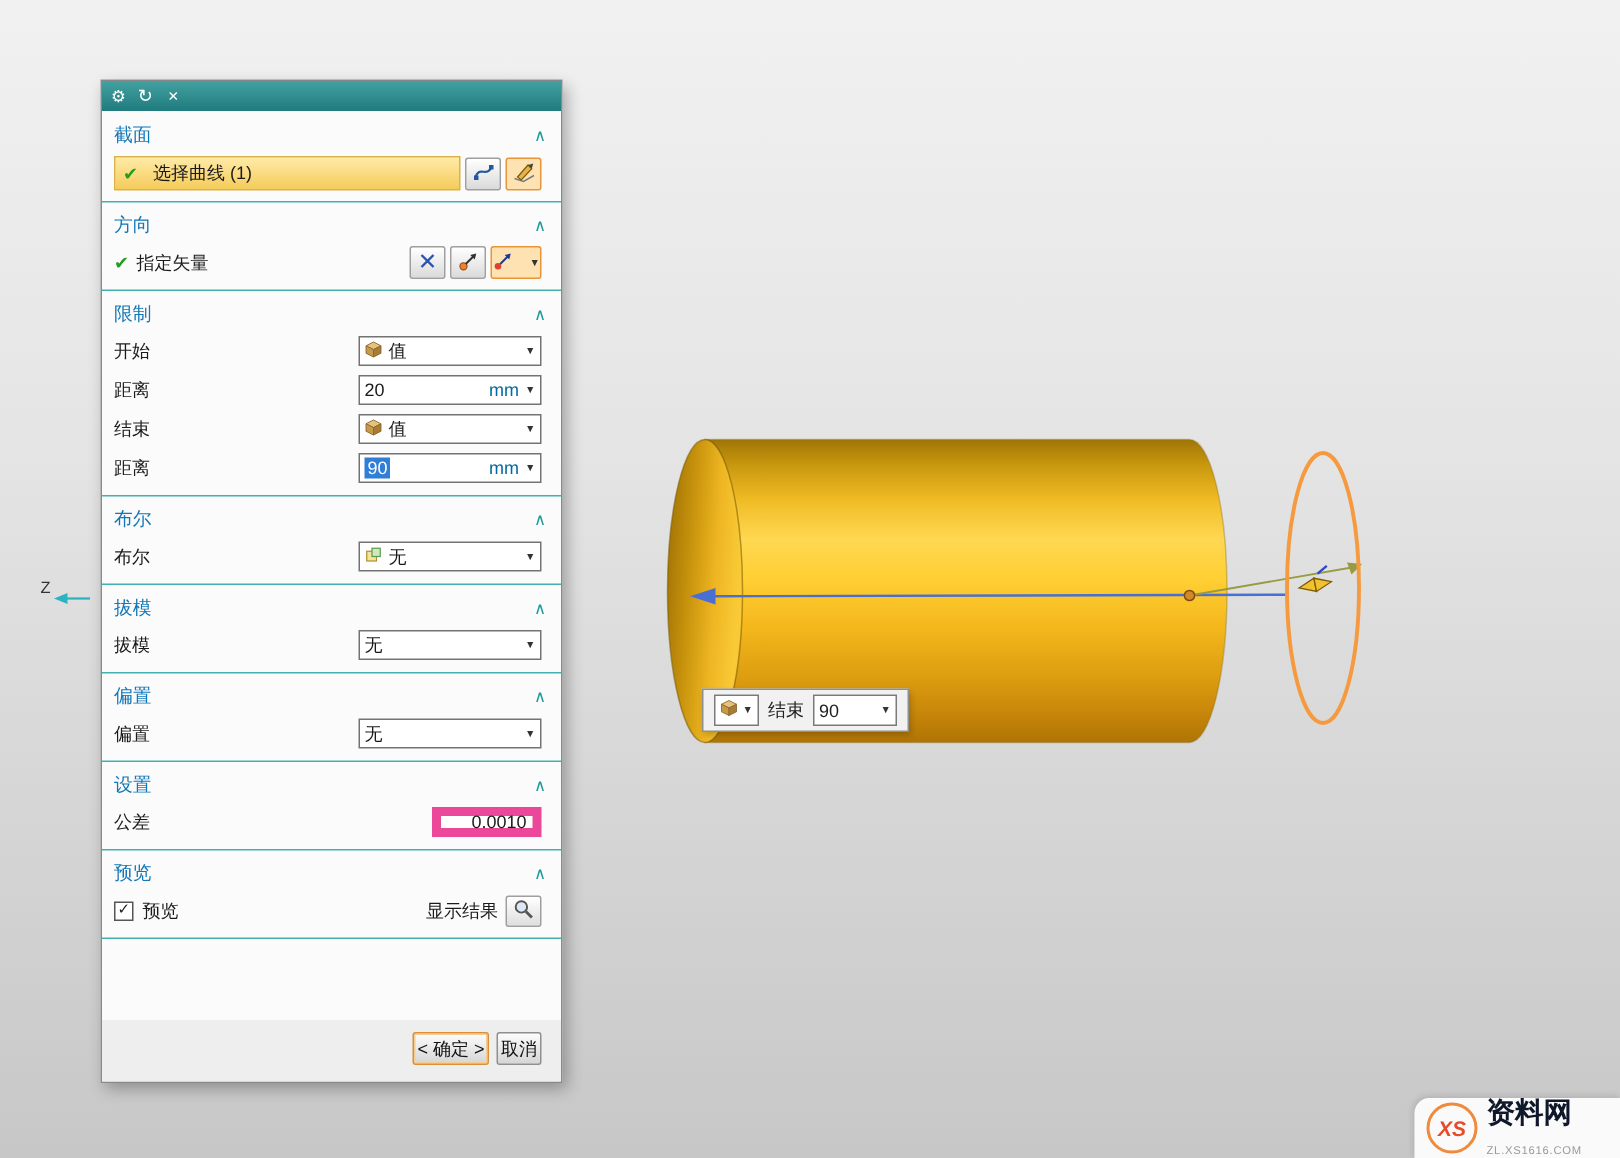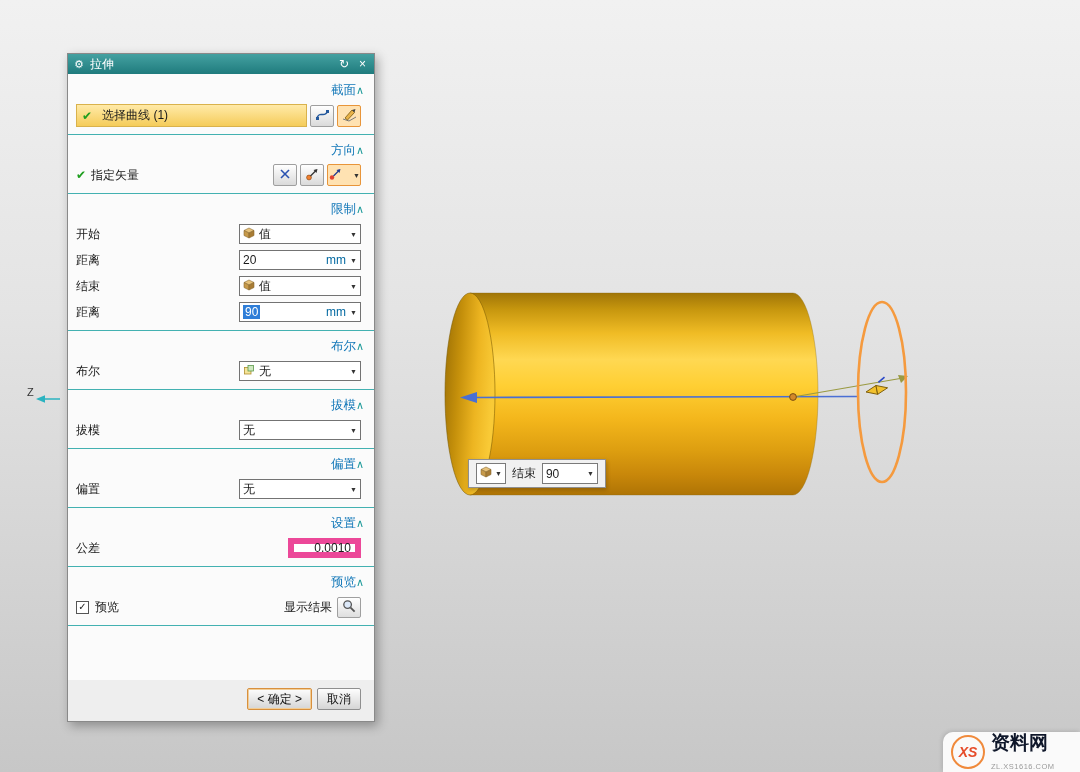--- a/index.html
+++ b/index.html
@@ -22,21 +22,21 @@
   
   .dialog { position:absolute; left:67px; top:53px; width:308px; height:669px; z-index:5;
     background:#fbfbfb; border:1px solid #898989; box-shadow:3px 4px 10px rgba(0,0,0,.3);
     display:flex; flex-direction:column; font-size:12px; color:#1a1a1a; }
   .titlebar { flex:0 0 20px; background:linear-gradient(180deg,#44a1a1,#1f7b7d); color:#fff;
     display:flex; align-items:center; gap:6px; padding:0 6px; font-size:12px; }
   .t-gear { font-size:11px; }
   .t-title { flex:1; }
   .t-btn { cursor:default; font-size:12px; padding:0 2px; }
   .dlg-body { flex:1 1 auto; padding-top:3px; overflow:hidden; display:flex; flex-direction:column; }
-  .grp-head { display:flex; align-items:center; justify-content:flex-end; padding:5px 10px 3px 8px;
+  .grp-head { display:flex; align-items:center; justify-content:space-between; padding:5px 10px 3px 8px;
     color:#1277b8; font-size:12.5px; }
   .chev { color:#1d9a9a; font-size:11px; }
   .sep { border-top:1px solid #43b1b1; margin:5px 0 2px; }
   .row { display:flex; align-items:center; padding:2px 13px 2px 8px; min-height:26px; }
   .lbl { flex:1; }
   .check-green { color:#1f9e1f; font-weight:bold; font-size:12px; margin-right:5px; }
   .ctl { width:122px; height:20px; border:1px solid #737373; background:#fff;
     display:flex; align-items:center; gap:4px; padding:0 3px; }
   .ctl .num { flex:1; }
   .ctl .opt { flex:1; }
@@ -52,21 +52,21 @@
   .tool-btn.wide { width:34px; gap:2px; }
   .tool-btn.active { border-color:#e8953a; background:#ffe2b2; }
   .checkbox { width:13px; height:13px; border:1px solid #555; background:#fff; display:inline-flex;
     align-items:center; justify-content:center; font-size:10px; line-height:1; margin-right:6px; flex:0 0 auto; }
   .tol-field { width:73px; height:20px; border:6px solid #ec4899; background:#fff;
     display:flex; align-items:center; justify-content:flex-end; padding:0 4px; }
   .result-btn { width:24px; height:21px; border:1px solid #9f9f9f; border-radius:2px;
     background:linear-gradient(180deg,#ffffff,#dedede); display:flex; align-items:center; justify-content:center; margin-left:5px; }
   .footer { flex:0 0 auto; margin-top:auto; display:flex; justify-content:flex-end; gap:5px;
     padding:8px 13px 11px; background:#eeeeee; }
-  .btn { height:22px; padding:0 9px; border:1px solid #8f8f8f; border-radius:2px; font-size:12px;
+  .btn { height:22px; padding:0 2px; border:1px solid #8f8f8f; border-radius:2px; font-size:12px;
     background:linear-gradient(180deg,#fdfdfd,#d5d5d5); display:flex; align-items:center; color:#111; }
   .btn.ok { border-color:#d8903e; box-shadow:inset 0 0 0 1px #f2cd96; }
 
   
   .watermark { position:absolute; right:0; bottom:0; z-index:6; width:137px; height:40px;
     background:rgba(253,253,253,.94); border-top-left-radius:10px; display:flex; align-items:center;
     gap:6px; padding:4px 6px 4px 8px; box-shadow:-1px -1px 4px rgba(0,0,0,.12); }
   .wm-logo { width:34px; height:34px; border:2.5px solid #f08a3c; border-radius:50%; flex:0 0 auto;
     display:flex; align-items:center; justify-content:center; font-style:italic; font-weight:bold;
     font-size:14px; color:#e64c2a; }
@@ -145,21 +145,20 @@
     <span>结束</span>
     <div class="mini-dd val">
       <span style="flex:1">90</span>
       <span class="dd-arrow">▼</span>
     </div>
   </div>
 
   <div class="dialog">
     <div class="titlebar">
       <span class="t-gear">⚙</span>
-      <span class="t-title">拉伸</span>
       <span class="t-btn">↻</span>
       <span class="t-btn">×</span>
     </div>
 
     <div class="dlg-body">
 
       <div>
         <div class="grp-head">
           <span>截面</span>
           <span class="chev">∧</span>

